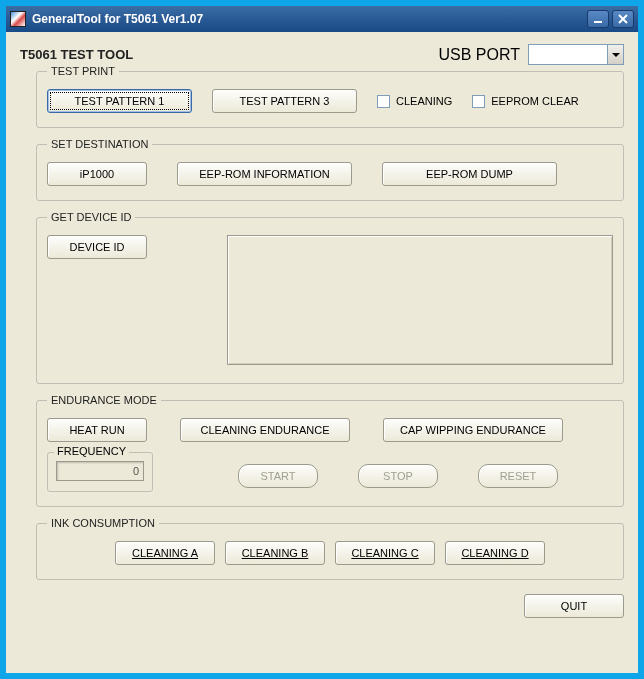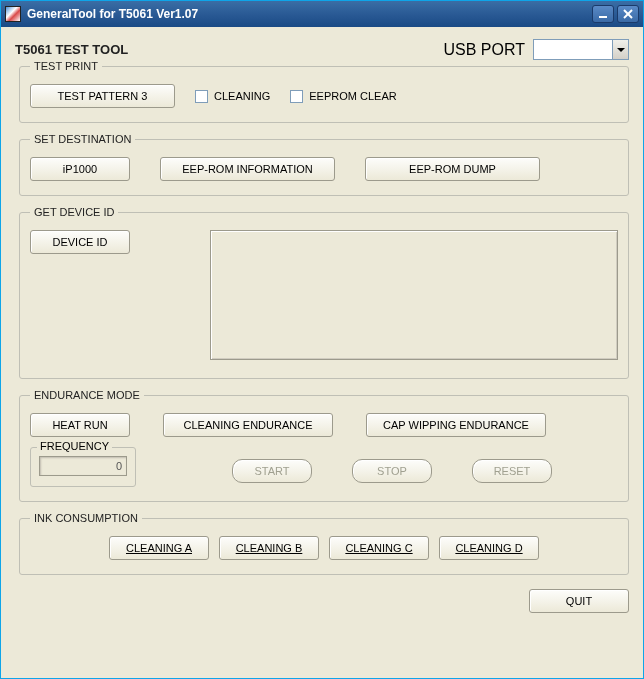--- a/index.html
+++ b/index.html
@@ -9,21 +9,21 @@
     font-size: 11px;
     background: #ece9d8;
     width: 644px;
     height: 679px;
     overflow: hidden;
   }
   .window {
     width: 644px;
     height: 679px;
     background: #ece9d8;
-    border: 1px solid #0ea5e9;
+    border: 6px solid #0ea5e9;
     position: relative;
   }
   .titlebar {
     height: 26px;
     background: linear-gradient(to bottom, #3a6ea5 0%, #2a5a95 50%, #1a4a85 100%);
     color: #fff;
     display: flex;
     align-items: center;
     padding: 0 4px;
     font-weight: bold;
@@ -91,21 +91,21 @@
   }
   .combo .arrow::after {
     content: "";
     border-left: 4px solid transparent;
     border-right: 4px solid transparent;
     border-top: 4px solid #000;
   }
   fieldset {
     border: 1px solid #bfbfb5;
     border-radius: 3px;
-    margin: 0 0 10px 4px;
+    margin: 0 0 10px 16px;
     padding: 12px 10px 14px 10px;
     position: relative;
   }
   legend {
     padding: 0 4px;
     font-size: 11px;
     color: #222;
   }
   .btn {
     background: linear-gradient(to bottom,#fdfdfb,#ece9d8);
@@ -222,20 +222,21 @@
         <div class="combo">
           <span></span>
           <div class="arrow"></div>
         </div>
       </div>
     </div>
 
     <fieldset>
       <legend>TEST PRINT</legend>
       <div class="row">
+        <button class="btn focused w140">TEST PATTERN 1</button>
         <button class="btn w140">TEST PATTERN 3</button>
         <label class="checkbox">
           <span class="box"></span>
           <span>CLEANING</span>
         </label>
         <label class="checkbox">
           <span class="box"></span>
           <span>EEPROM CLEAR</span>
         </label>
       </div>

